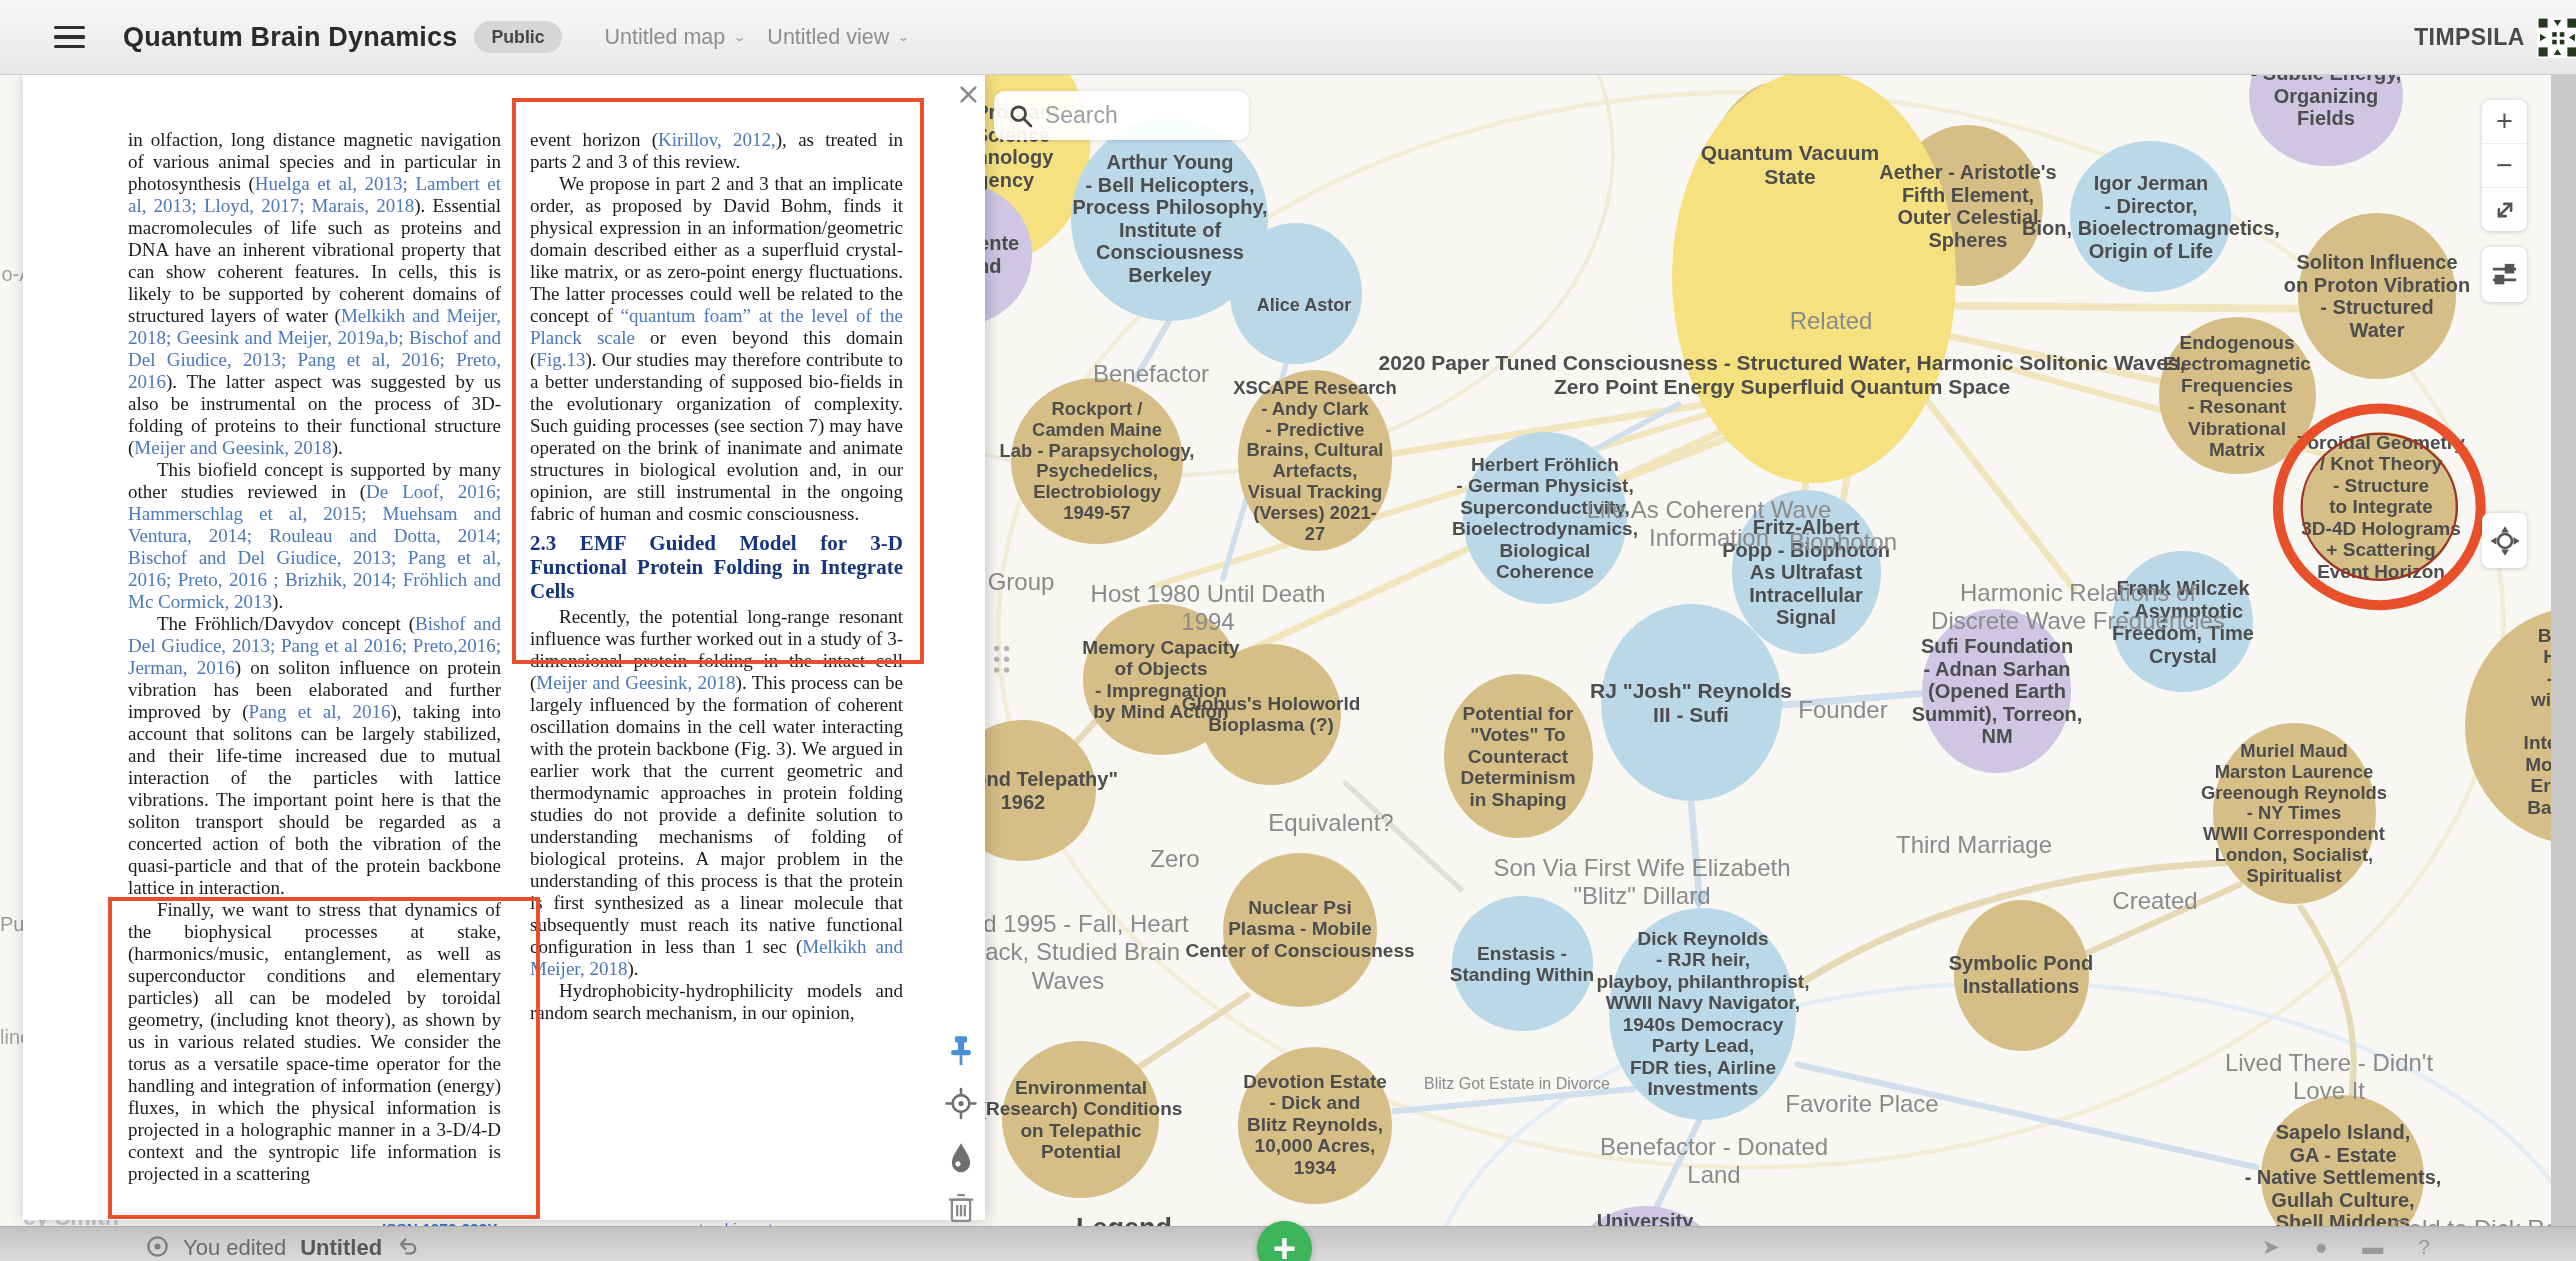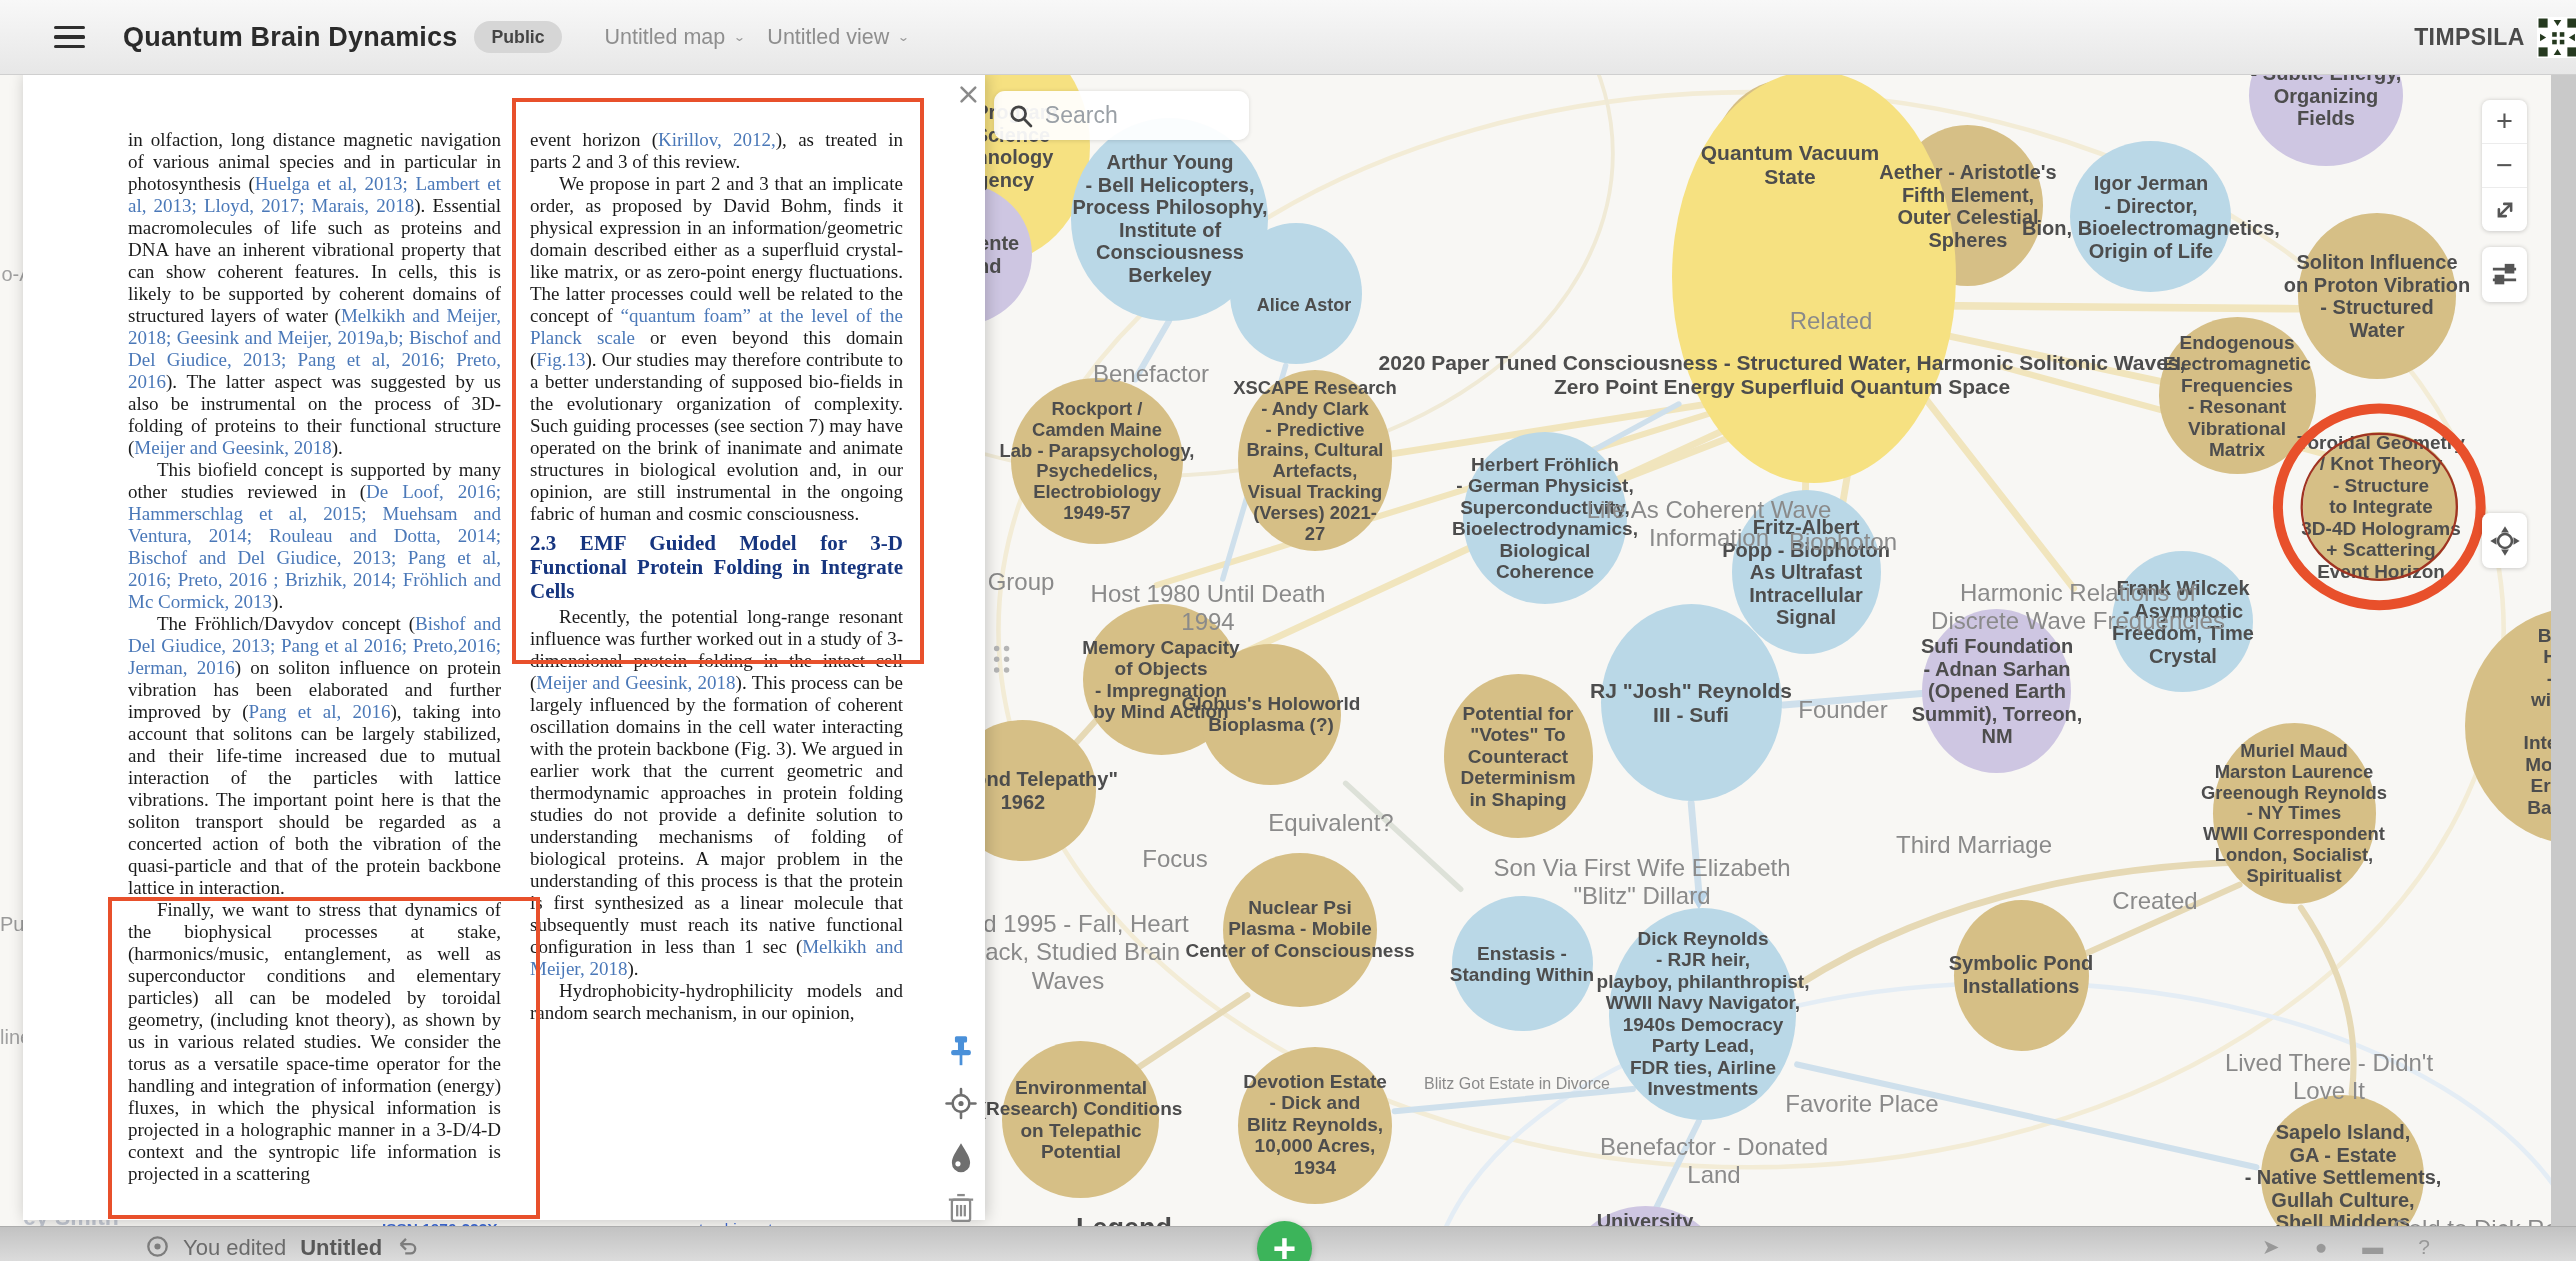--- a/index.html
+++ b/index.html
@@ -301,21 +301,21 @@
         <div class="map-label" style="left: 1709px; top: 524px; font-size: 24px;">Life As Coherent Wave
 Information</div>
         <div class="map-label" style="left: 1843px; top: 542px; font-size: 24px;">Biophoton</div>
         <div class="map-label" style="left: 2078px; top: 607px; font-size: 24px;">Harmonic Relations of
 Discrete Wave Frequencies</div>
         <div class="map-label" style="left: 1208px; top: 608px; font-size: 24px;">Host 1980 Until Death
 1994</div>
         <div class="map-label" style="left: 1021px; top: 582px; font-size: 24px;">Group</div>
         <div class="map-label" style="left: 1843px; top: 710px; font-size: 24px;">Founder</div>
         <div class="map-label" style="left: 1331px; top: 823px; font-size: 24px;">Equivalent?</div>
-        <div class="map-label" style="left: 1175px; top: 859px; font-size: 24px;">Focus</div>
+        <div class="map-label" style="left: 1175px; top: 859px; font-size: 24px;">Zero</div>
         <div class="map-label" style="left: 1068px; top: 952px; font-size: 24px;">Died 1995 - Fall, Heart
 Attack, Studied Brain
 Waves</div>
         <div class="map-label" style="left: 1642px; top: 882px; font-size: 24px;">Son Via First Wife Elizabeth
 "Blitz" Dillard</div>
         <div class="map-label" style="left: 1974px; top: 845px; font-size: 24px;">Third Marriage</div>
         <div class="map-label" style="left: 2155px; top: 901px; font-size: 24px;">Created</div>
         <div class="map-label" style="left: 2329px; top: 1077px; font-size: 24px;">Lived There - Didn't
 Love It</div>
         <div class="map-label" style="left: 1517px; top: 1084px; font-size: 16px;">Blitz Got Estate in Divorce</div>

